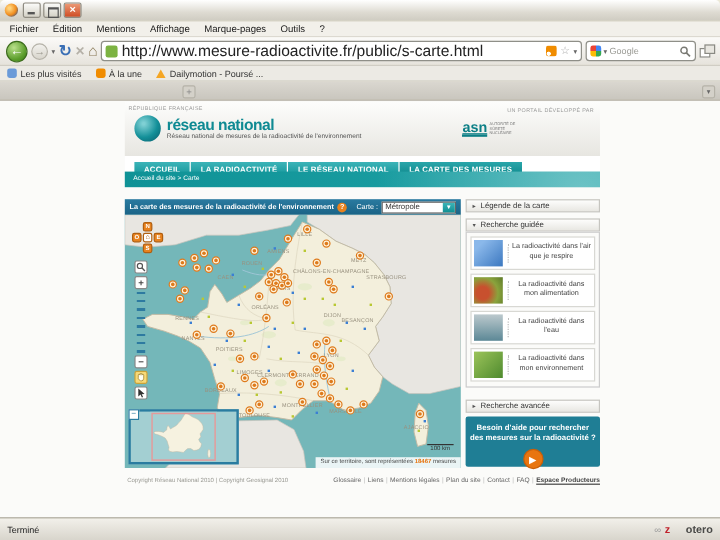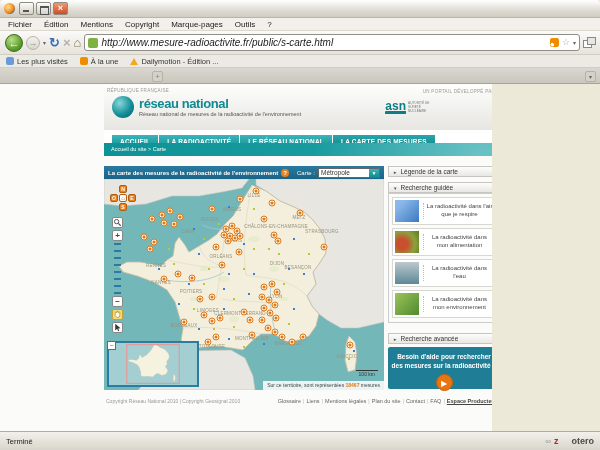--- a/index.html
+++ b/index.html
@@ -34,21 +34,21 @@
   .btn-fwd{width:14px;height:14px;border-radius:50%;flex:none;text-align:center;line-height:13px;
     background:linear-gradient(#f2f1ed,#d8d5cc);border:1px solid #b5b2a8;color:#9a978e;
     font-size:9px;font-weight:bold;box-sizing:border-box;}
   .caret{font-size:6px;color:#666;flex:none;}
   .btn-reload{font-size:13px;color:#3a6fb5;font-weight:bold;flex:none;line-height:18px;}
   .btn-stop{font-size:13px;color:#b5b1a8;font-weight:bold;flex:none;}
   .btn-home{font-size:13px;color:#8a7a58;flex:none;line-height:18px;}
   .urlbar{flex:1;height:17px;background:#fff;border:1px solid #8f8f88;border-radius:3px;
     display:flex;align-items:center;padding:0 3px;box-sizing:border-box;gap:3px;min-width:0;}
   .favicon{width:10px;height:10px;border-radius:2px;background:#7cb342;flex:none;}
-  .url-text{flex:1;font-size:10px;color:#222;white-space:nowrap;overflow:hidden;font-style:italic;}
+  .url-text{flex:1;font-size:13px;color:#222;white-space:nowrap;overflow:hidden;}
   .rss{width:9px;height:9px;border-radius:2px;flex:none;
     background:radial-gradient(circle at 25% 75%,#fff 0 1.5px,transparent 2px),#f08c00;}
   .star{font-size:9px;color:#aaa;line-height:9px;flex:none;}
   .searchbar{width:92px;height:17px;background:#fff;border:1px solid #8f8f88;border-radius:3px;
     display:flex;align-items:center;padding:0 3px;box-sizing:border-box;gap:2px;flex:none;}
   .gicon{width:9px;height:9px;border-radius:2px;flex:none;
     background:conic-gradient(#4285f4 0 90deg,#34a853 90deg 180deg,#fbbc05 180deg 270deg,#ea4335 270deg);}
   .search-placeholder{flex:1;font-size:7.5px;color:#9a9a94;}
   .mag{flex:none;}
   .newwin{width:12px;height:11px;position:relative;flex:none;}
@@ -69,21 +69,21 @@
     border-radius:3px 3px 0 0;background:linear-gradient(#fefefe,#e9e6df);display:flex;align-items:center;
     gap:4px;padding:0 5px;box-sizing:border-box;}
   .tab-favicon{width:9px;height:9px;border-radius:2px;background:#7cb342;flex:none;}
   .tab-label{font-size:7.5px;font-weight:bold;color:#222;}
   .newtab-btn{position:absolute;left:152px;top:3px;width:11px;height:11px;text-align:center;line-height:10px;
     font-size:8px;color:#888;border:1px solid #b5b2a8;border-radius:2px;box-sizing:border-box;background:#d4d1c9;}
   .tablist-btn{position:absolute;right:4px;top:3px;width:11px;height:11px;text-align:center;line-height:10px;
     font-size:6px;color:#666;border:1px solid #b5b2a8;border-radius:2px;box-sizing:border-box;background:#d4d1c9;}
 
   
-  #content{position:absolute;left:0;top:84px;width:492px;height:347px;background:#fbfbf9;overflow:hidden;}
+  #content{position:absolute;left:0;top:84px;width:600px;height:347px;background:#fbfbf9;overflow:hidden;}
 
   .site-header{position:absolute;left:104px;top:1px;width:396px;height:45px;
     background:linear-gradient(#fdfdfc,#e7e6e1);}
   .republique{position:absolute;left:3px;top:3px;font-size:4.5px;color:#999;letter-spacing:.3px;}
   .portal-note{position:absolute;right:5px;top:4px;font-size:4.5px;color:#999;letter-spacing:.3px;}
   .logo-row{position:absolute;left:8px;top:11px;display:flex;align-items:center;gap:5px;}
   .logo-sphere{width:22px;height:22px;border-radius:50%;flex:none;
     background:radial-gradient(circle at 35% 32%,#7fd0d4 5%,#149099 55%,#0a5f6e 95%);}
   .logo-title{font-size:13px;font-weight:bold;color:#0f8a93;letter-spacing:-.4px;line-height:13px;}
   .logo-sub{font-size:5.5px;color:#555;margin-top:1px;}
@@ -200,55 +200,64 @@
           <span class="maxbox"></span>
         </span>
       <span class="wbtn close">×</span>
     </div>
   </div>
 
   <div class="menubar" id="menubar">
       <span class="menu-item">Fichier</span>
       <span class="menu-item">Édition</span>
       <span class="menu-item">Mentions</span>
-      <span class="menu-item">Copyright</span>
+      <span class="menu-item">Affichage</span>
       <span class="menu-item">Marque-pages</span>
       <span class="menu-item">Outils</span>
       <span class="menu-item">?</span>
     </div>
 
   <div class="toolbar">
     <span class="btn-back">←</span>
     <span class="btn-fwd">→</span>
     <span class="caret">▾</span>
     <span class="btn-reload">↻</span>
     <span class="btn-stop">×</span>
     <span class="btn-home">⌂</span>
     <div class="urlbar">
       <span class="favicon"></span>
       <span class="url-text">http://www.mesure-radioactivite.fr/public/s-carte.html</span>
       <span class="rss"></span>
       <span class="star">☆</span>
       <span class="caret">▾</span>
     </div>
+    <div class="searchbar">
+      <span class="gicon"></span>
+      <span class="caret">▾</span>
+      <span class="search-placeholder">Google</span>
+      <svg class="mag" width="10" height="10" viewBox="0 0 10 10">
+          <circle cx="4" cy="4" r="2.6" fill="none" stroke="#7a7a74" stroke-width="1.2"></circle>
+          <line x1="6" y1="6" x2="9" y2="9" stroke="#7a7a74" stroke-width="1.4"></line>
+        </svg>
+    </div>
     <span class="newwin"></span>
   </div>
 
   <div class="bookmarksbar" id="bookmarksbar">
       <span class="bm-item">
         <span class="bm-ic most-visited-icon"></span>
         <span class="bm-label">Les plus visités</span>
       </span>
       <span class="bm-item">
         <span class="bm-ic feed-icon"></span>
         <span class="bm-label">À la une</span>
       </span>
       <span class="bm-item">
         <span class="bm-ic warning-icon"></span>
-        <span class="bm-label">Dailymotion - Édition ...</span>
+        <span class="bm-label">Dailymotion - Poursé ...</span>
       </span>
     </div>
 
   <div class="tabbar">
     <span class="newtab-btn">+</span>
     <span class="tablist-btn">▾</span>
   </div>
 
   <div id="content">
 

